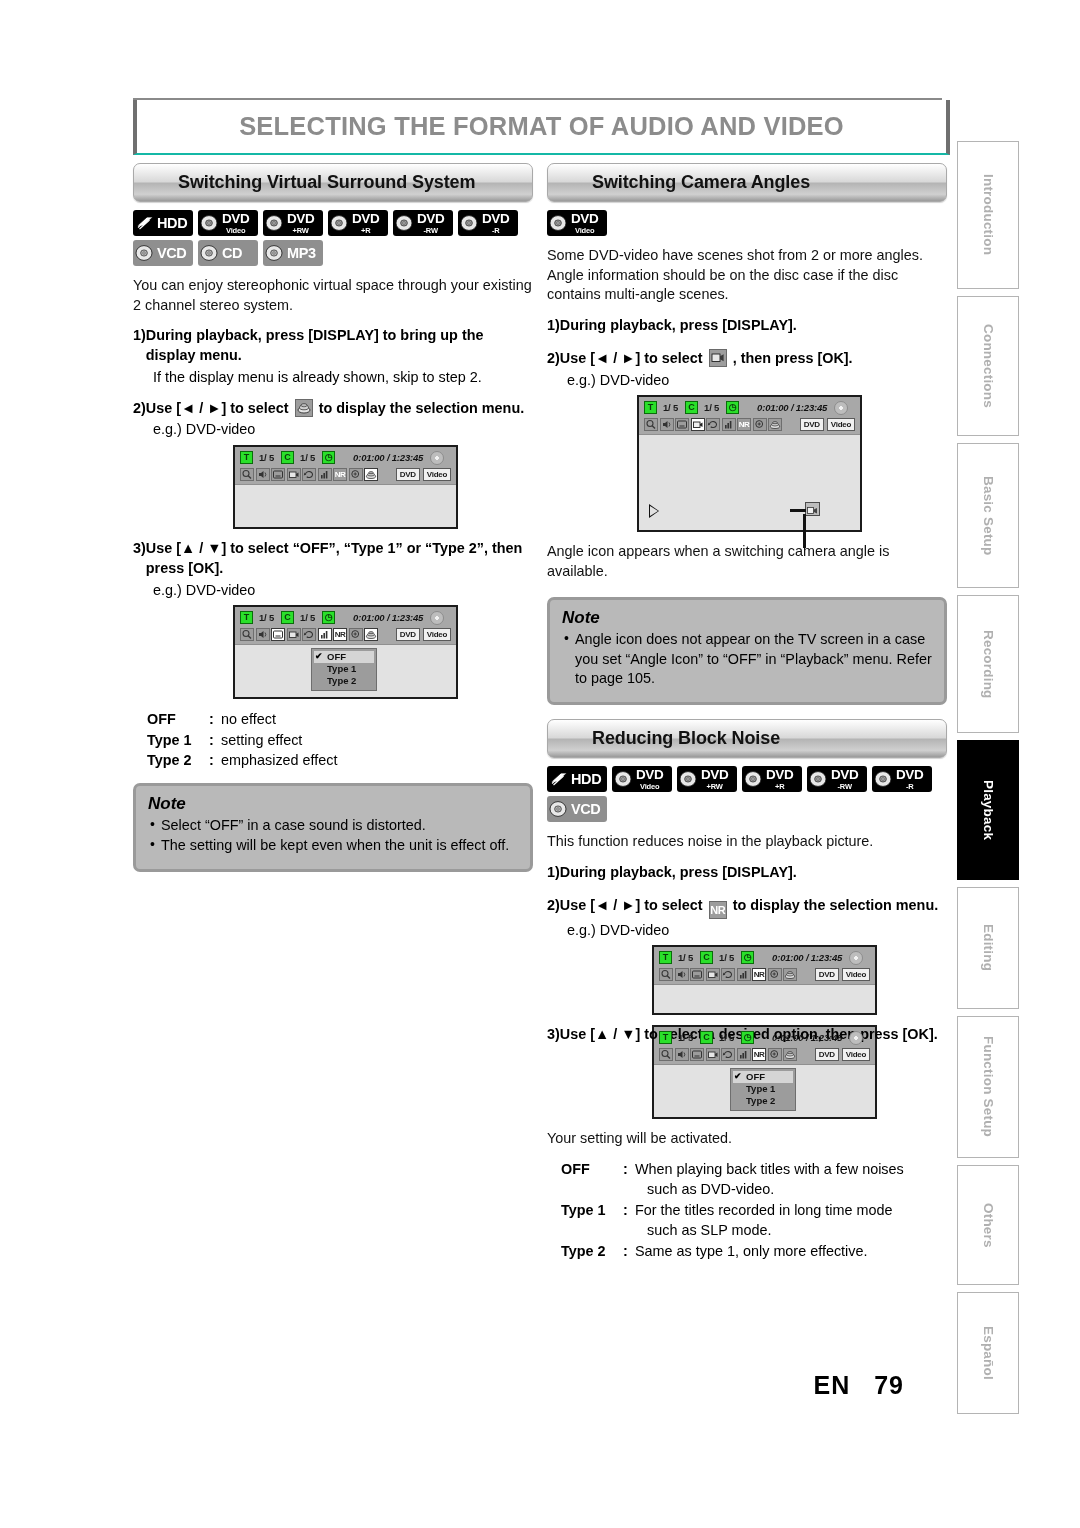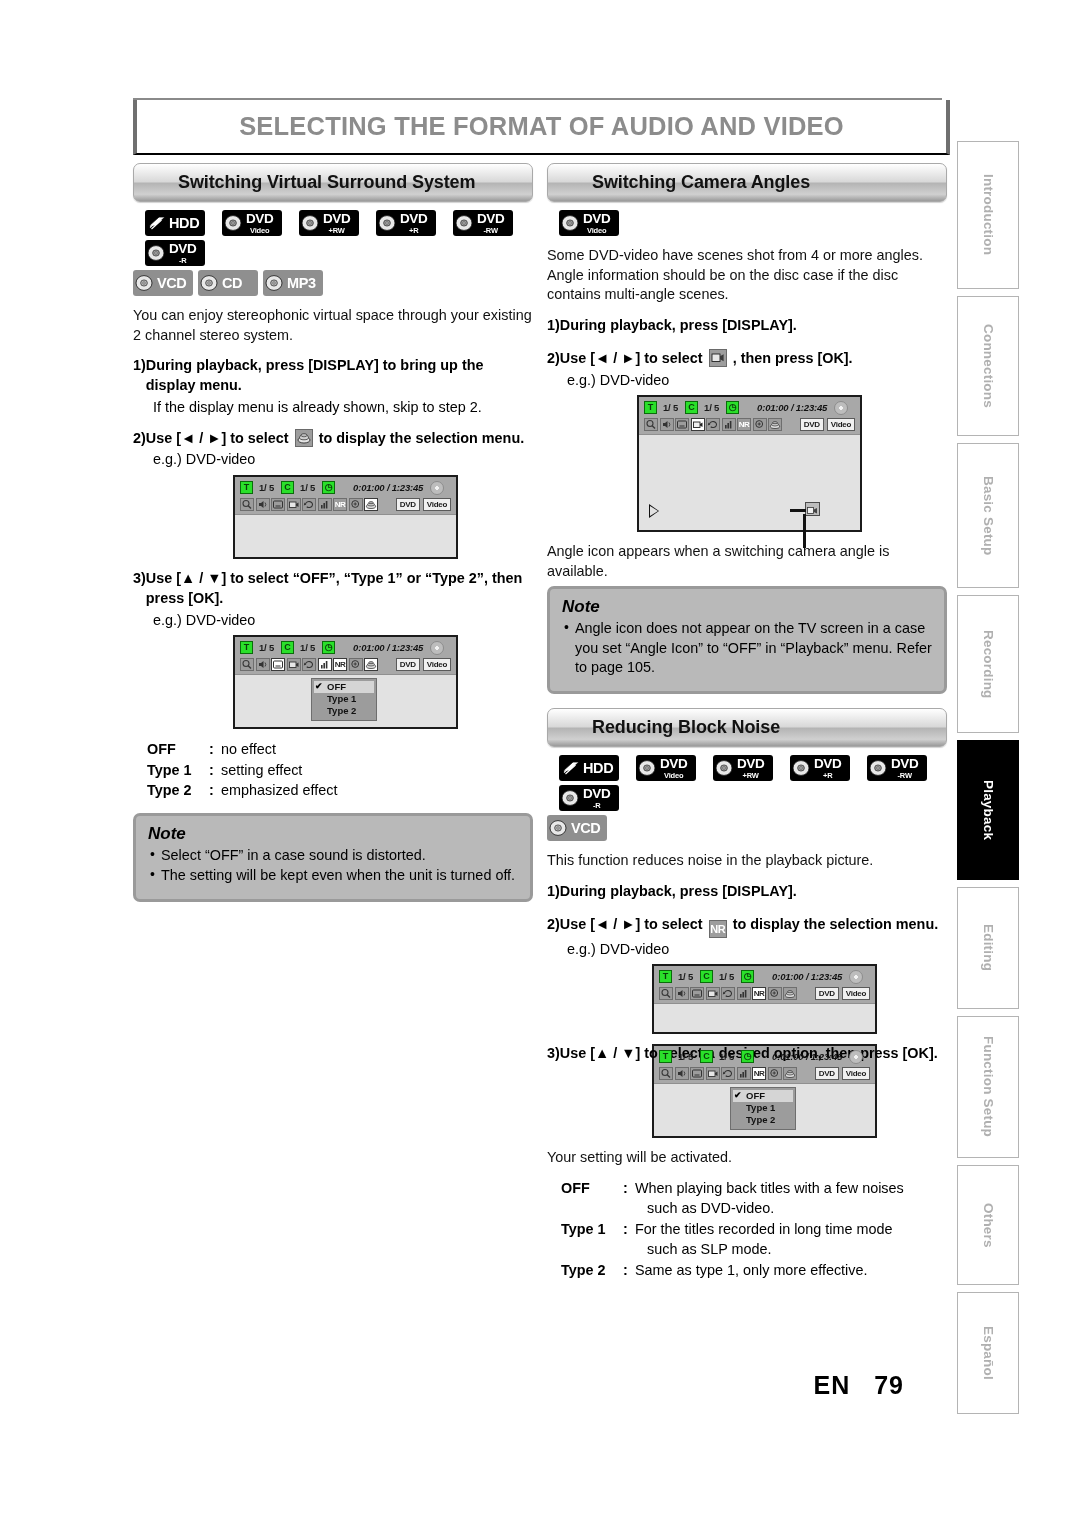--- a/index.html
+++ b/index.html
@@ -14,21 +14,21 @@
   }
 
   
   .page { position:absolute; left:0; top:0; width:1080px; height:1528px; }
 
   
   .title-wrap{
     position:absolute; left:133px; top:100px; width:817px; height:55px;
     border-left:4px solid #6f6f6f;
     border-right:4px solid #6f6f6f;
-    border-bottom:2px solid #000000;
+    border-bottom:2px solid #14b8a6;
   }
   .title-wrap:before{
     content:""; position:absolute; left:-4px; top:-2px; width:100%; height:2px; background:#8a8a8a;
   }
   .doc-title{
     position:absolute; left:0; top:0; width:100%; height:100%;
     display:flex; align-items:center; justify-content:center;
     font-size:25.5px; font-weight:bold; letter-spacing:0.2px;
     color:#8c8c8c; text-transform:uppercase;
     font-family:"Liberation Sans", sans-serif;
@@ -56,21 +56,21 @@
 
   
   .badges{ display:flex; flex-wrap:wrap; gap:4px 5px; margin:6px 0 10px 0; }
   .badge{
     height:26px; min-width:60px;
     display:inline-flex; align-items:center;
     padding:0 5px 0 2px;
     border-radius:3px;
     position:relative;
   }
-  .badge.dark{ background:#000; color:#fff;margin-left:12px; }
+  .badge.dark{ background:#000; color:#fff; }
   .badge.grey{ background:#8f8f8f; color:#fff; }
   .disc{
     width:20px; height:18px; margin-right:2px; flex:0 0 auto;
     position:relative;
   }
   .disc svg{ display:block; }
   .badge .btxt{ display:flex; flex-direction:column; line-height:1; }
   .badge .b1{ font-size:13.5px; font-weight:bold; letter-spacing:-0.4px; }
   .badge .b2{ font-size:7.5px; font-weight:bold; letter-spacing:-0.2px; text-align:center; margin-top:1px;}
   .badge.single .b1{ font-size:14.5px; }
@@ -572,21 +572,21 @@
         <span class="dt">Type 2</span>
         <span class="sep">:</span>
         <span class="dd">emphasized effect</span>
       </div>
     </div>
 
     <div class="note">
       <div class="nt">Note</div>
       <ul>
         <li>Select “OFF” in a case sound is distorted.</li>
-        <li>The setting will be kept even when the unit is turned off.</li>
+        <li>The setting will be kept even when the unit is effect off.</li>
       </ul>
     </div>
   </div>
 
   <div class="col-right">
 
     <div class="sec-head">
       <span class="lbl">Switching Camera Angles</span>
     </div>
 
@@ -599,21 +599,21 @@
               <ellipse cx="9" cy="9" rx="1.2" ry="1.1" fill="#fff" stroke="#111" stroke-width="0.5"></ellipse>
             </svg>
         </span>
         <span class="btxt">
           <span class="b1">DVD</span>
           <span class="b2">Video</span>
         </span>
       </div>
     </div>
 
-    <p class="body">Some DVD-video have scenes shot from 4 or more angles. Angle information should be on the disc case if the disc contains multi-angle scenes.</p>
+    <p class="body">Some DVD-video have scenes shot from 2 or more angles. Angle information should be on the disc case if the disc contains multi-angle scenes.</p>
 
     <div class="step">
       <span class="num">1)</span>
       <span class="txt">During playback, press [DISPLAY].</span>
     </div>
     <div class="gap"></div>
 
     <div class="step">
       <span class="num">2)</span>
       <span class="txt">
@@ -705,21 +705,21 @@
           <svg width="13" height="12" viewBox="0 0 13 12">
               <rect x="1.5" y="2.5" width="6" height="6" fill="#efefef" stroke="#333" stroke-width="0.8"></rect>
               <path d="M7.8 4.5 L11 3 L11 8.5 L7.8 7 Z" fill="#444"></path>
             </svg>
         </span>
         <span class="leader-h"></span>
         <span class="leader"></span>
       </div>
     </div>
 
-    <p class="body" style="margin-bottom:4px">Angle icon appears when a switching camera angle is available.</p>
+    <p class="body" style="margin-bottom:15px">Angle icon appears when a switching camera angle is available.</p>
 
     <div class="note">
       <div class="nt">Note</div>
       <ul>
         <li>Angle icon does not appear on the TV screen in a case you set “Angle Icon” to “OFF” in “Playback” menu. Refer to page 105.</li>
       </ul>
     </div>
 
     <div class="sec-head">
       <span class="lbl">Reducing Block Noise</span>

